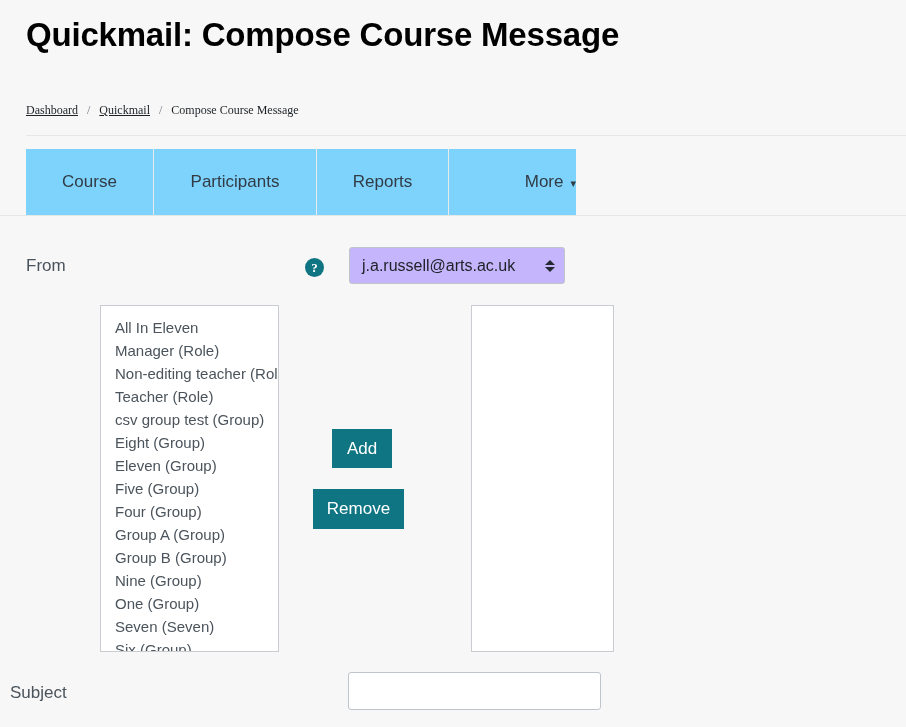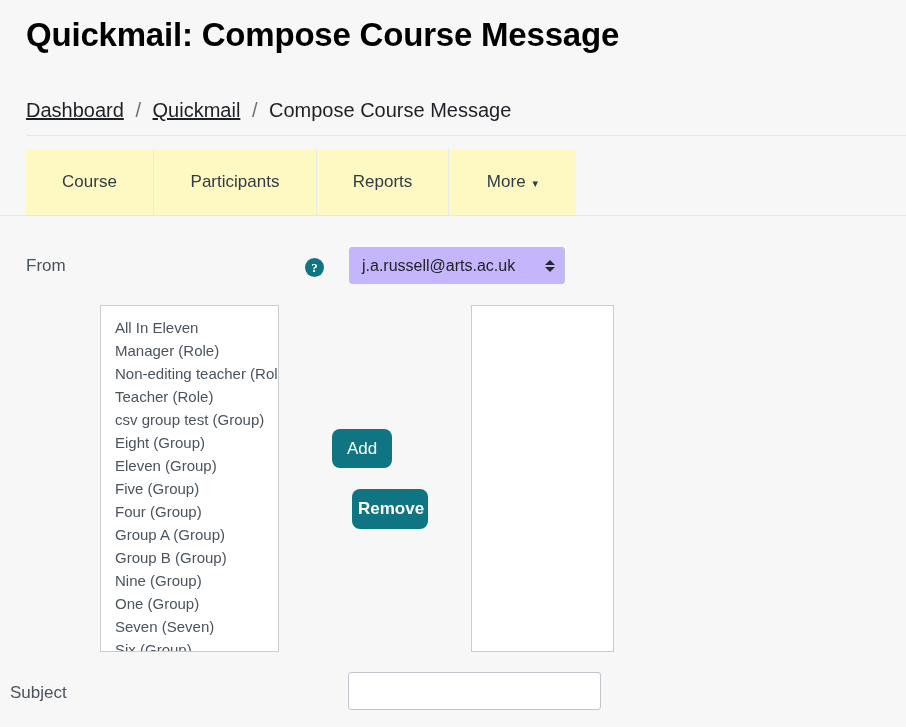--- a/index.html
+++ b/index.html
@@ -27,24 +27,25 @@
     color: #000000;
     letter-spacing: -0.2px;
     white-space: nowrap;
   }
 
   
   .breadcrumb {
     position: absolute;
     left: 26px;
     top: 99px;
-    font-size: 20px;
+    font-size: 12px;
     line-height: 22px;
     white-space: nowrap;
     color: #1d2125;
+    font-family: Liberation Serif, serif;
   }
   .breadcrumb a {
     color: #1d2125;
     text-decoration: underline;
   }
   .breadcrumb .sep {
     color: #6a737b;
     margin: 0 6px;
   }
   .breadcrumb .current {
@@ -69,26 +70,26 @@
     align-items: stretch;
     background: #ffffff;
     border-bottom: 1px solid #e4e6e8;
   }
   .tab {
     display: flex;
     align-items: center;
     justify-content: center;
     font-size: 17px;
     color: #313b45;
-    background: #fef9c3;
+    background: #7dd3fc;
     border-right: 1px solid #e8eaec;
     white-space: nowrap;
     box-sizing: border-box;
   }
-  .tab:last-child { border-right: none; }
+  .tab:last-child { border-right: none; justify-content: flex-end; }
   .tab .caret {
     display: inline-block;
     margin-left: 7px;
     font-size: 11px;
     line-height: 1;
     position: relative;
     top: 1px;
   }
   .tabbar-underline {
     position: absolute;
@@ -193,39 +194,38 @@
     white-space: nowrap;
     cursor: pointer;
   }
 
   
   .btn {
     position: absolute;
     background: #0f7583;
     color: #ffffff;
     border: none;
-    border-radius: 8px;
+    border-radius: 0;
     font-family: "Liberation Sans", sans-serif;
     font-size: 17px;
     text-align: center;
     cursor: pointer;
     box-sizing: border-box;
   }
   .btn-add {
     left: 332px;
     top: 429px;
     width: 60px;
     height: 39px;
   }
   .btn-remove {
-    left: 352px;
+    left: 313px;
     top: 489px;
-    width: 76px;
+    width: 91px;
     height: 40px;
-    font-weight: bold;
   }
 
   
   .subject-input {
     position: absolute;
     left: 348px;
     top: 672px;
     width: 253px;
     height: 38px;
     background: #ffffff;

